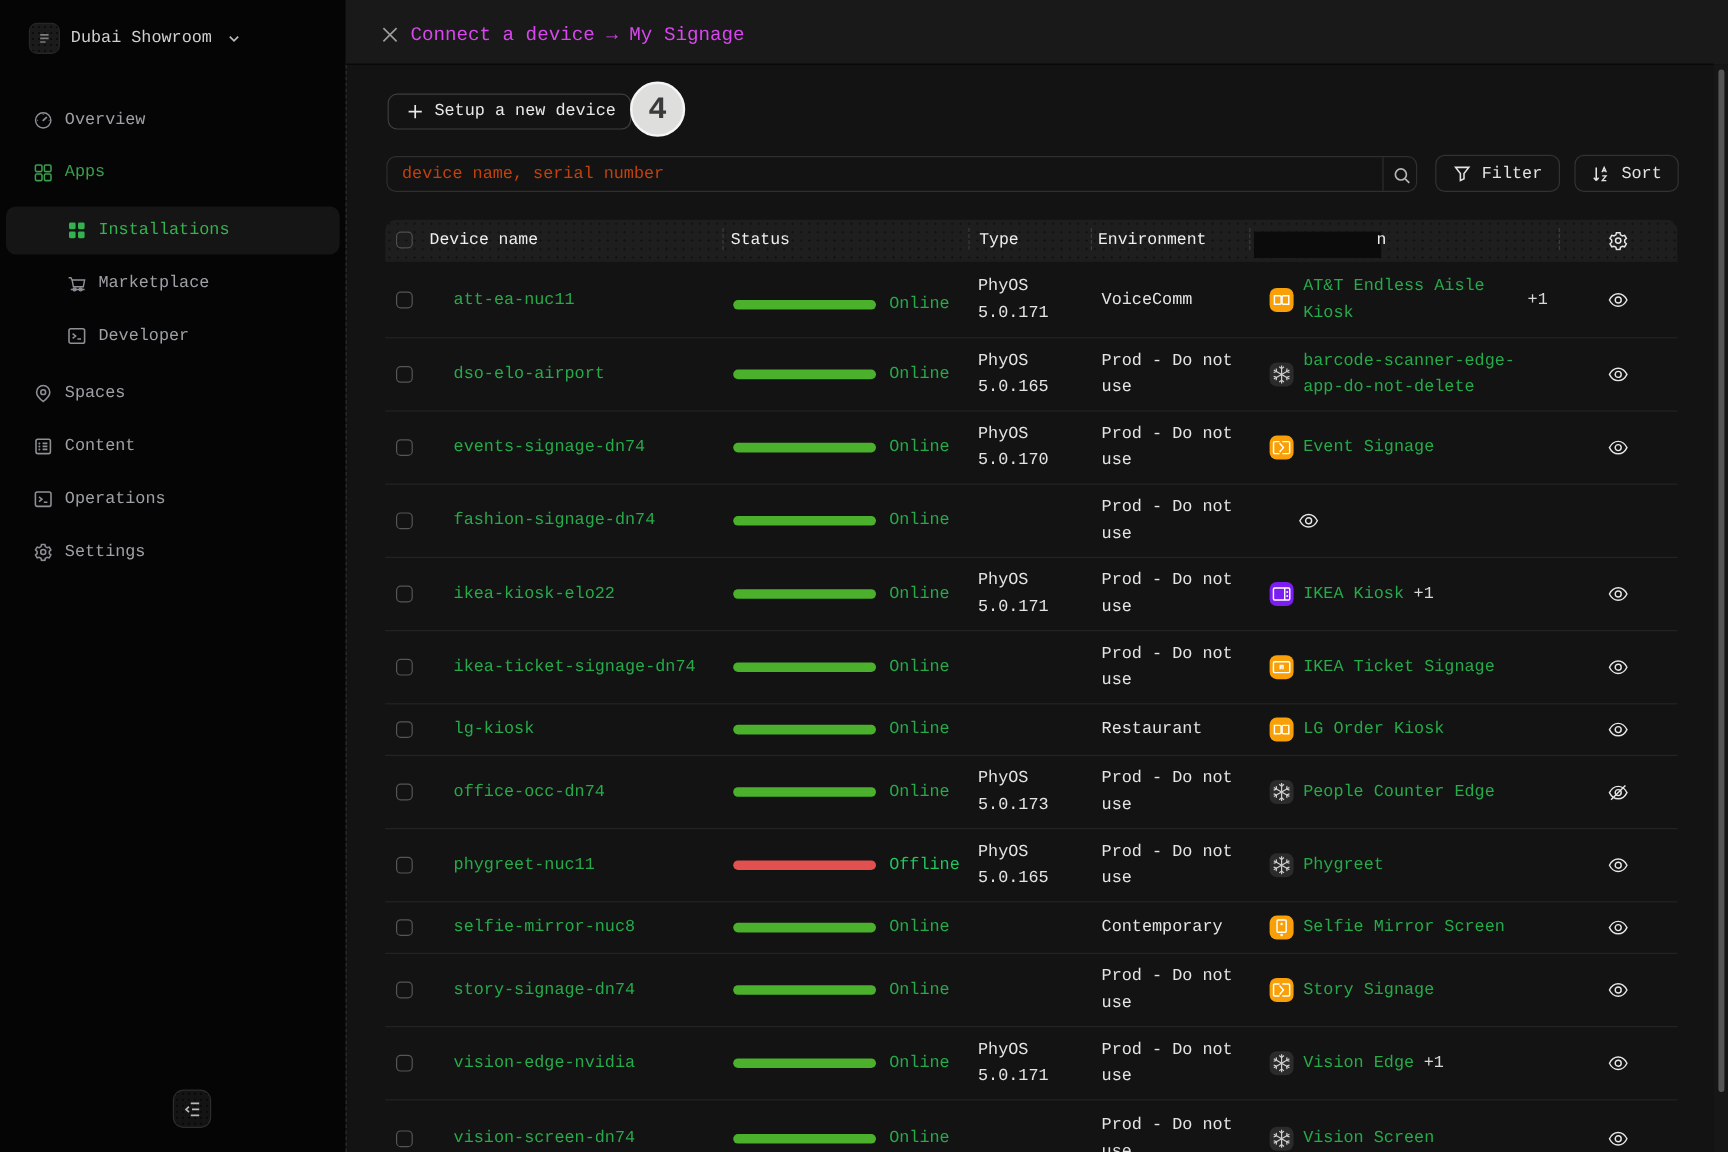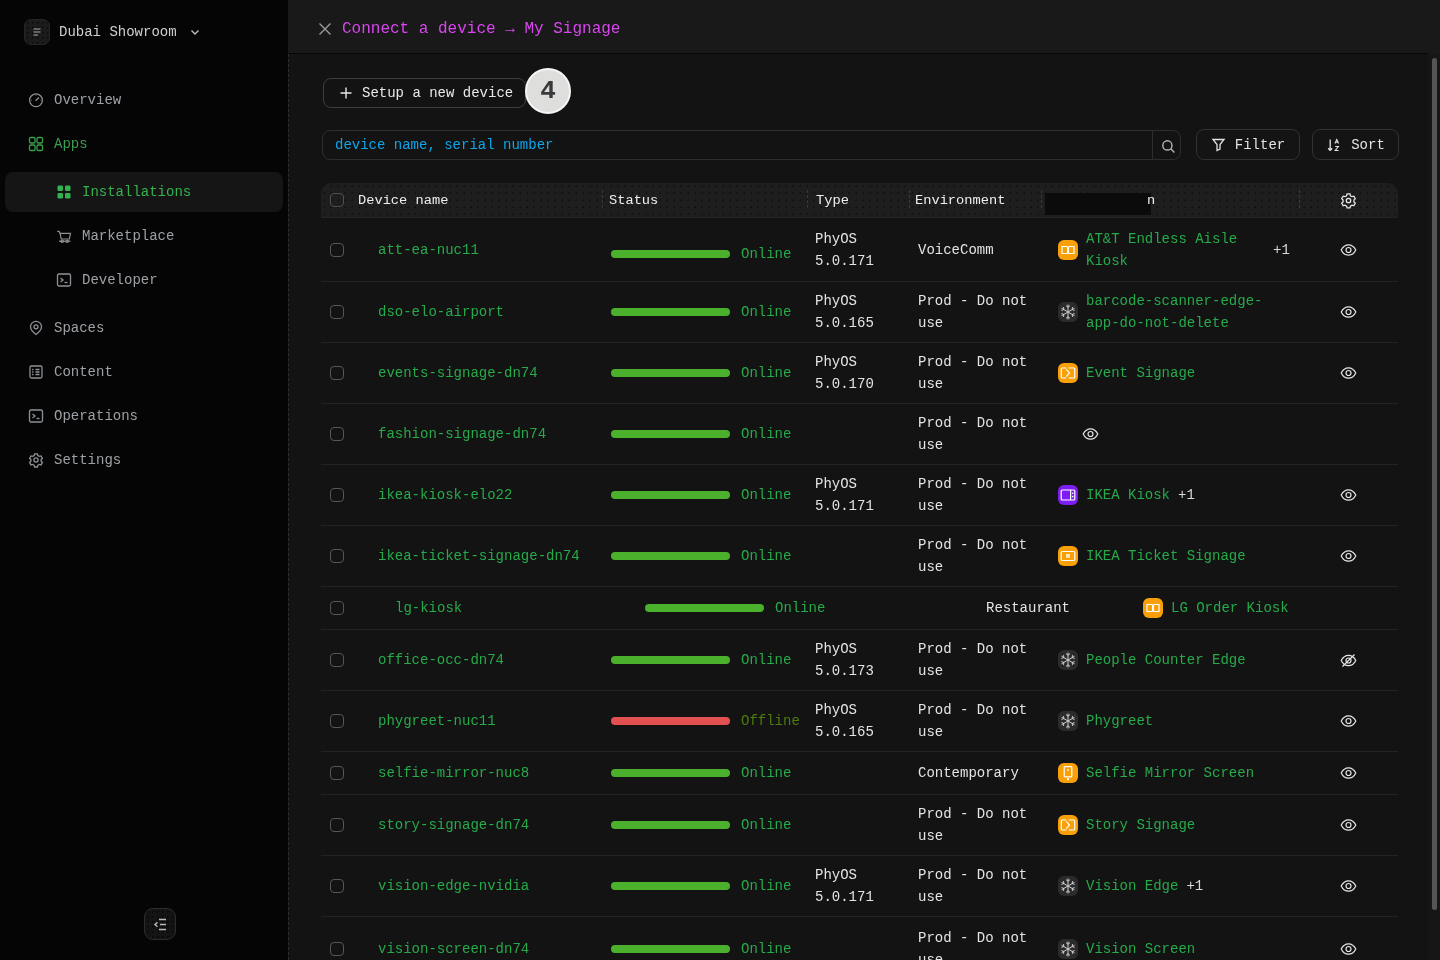--- a/index.html
+++ b/index.html
@@ -36,21 +36,21 @@
 
   .setup-btn { position:absolute; left:34px; top:24px; width:203px; height:30px; border:1px solid #3e3e3e;
     border-radius:8px; color:#e8e8e8; font-size:14px; display:flex; align-items:center; background:#131313; }
   .setup-btn .plus { margin-left:15px; margin-right:9px; }
   .badge4 { position:absolute; left:236px; top:14px; width:46px; height:46px; border-radius:50%;
     background:#dededd; border:2px solid #f5f5f5; color:#3a3a3a; font-size:26px; font-weight:bold;
     display:flex; align-items:center; justify-content:center; }
 
   .search { position:absolute; left:33px; top:76px; width:859px; height:30px; border:1px solid #2e2e2e;
     border-radius:8px; display:flex; align-items:center; }
-  .search .ph { color:#0ea5e9; font-size:14px; margin-left:12px; flex:1; }
+  .search .ph { color:#c2410c; font-size:14px; margin-left:12px; flex:1; }
   .search .sep { width:1px; height:28px; background:#2e2e2e; position:absolute; left:829px; top:0; }
   .search .mag { position:absolute; left:830px; top:0; width:30px; height:30px; display:flex; align-items:center; justify-content:center; }
 
   .tbtn { position:absolute; top:75px; height:31px; border:1px solid #323232; border-radius:8px; background:#141414;
     color:#e3e3e3; font-size:14px; display:flex; align-items:center; justify-content:center; gap:9px; }
   .btn-filter { left:907px; width:104px; }
   .btn-sort { left:1023px; width:87px; }
 
   .table { position:absolute; left:32px; top:129px; width:1077px; }
   .thead { height:34px; background:#1e1e1e;
@@ -60,21 +60,21 @@
   .trow { display:flex; border-top:1px solid #232323; position:relative; align-items:center; }
   .cell { flex:none; display:flex; align-items:center; }
   .c1 { width:40px; } .c2 { width:241px; } .c3 { width:205px; } .c4 { width:102px; }
   .c5 { width:132px; } .c6 { width:258px; } .c7 { width:99px; justify-content:center; }
 
   .cbx { width:14px; height:14px; border:1px solid #565656; border-radius:4px; margin-left:9px; flex:none; }
   .dname { color:#26aa4a; font-size:14px; margin-left:17px; }
   .sbar { width:119px; height:8px; border-radius:4px; background:#4bb02c; margin-left:9px; flex:none; }
   .sbar.red { background:#e25050; }
   .stxt { color:#26aa4a; font-size:14px; margin-left:11px; }
-  .stxt.red { color:#4d7c0f; }
+  .stxt.red { color:#22c55e; }
   .ttxt { color:#e4e4e4; font-size:14px; line-height:22px; margin-left:8px; }
   .etxt { color:#e4e4e4; font-size:14px; line-height:22px; margin-left:9px; width:118px; }
   .appwrap { display:flex; align-items:center; margin-left:17px; }
   .aicon { width:20px; height:20px; border-radius:6px; flex:none; display:flex; align-items:center; justify-content:center; }
   .aicon.orange { background:#f9a008; }
   .aicon.purple { background:#7c1ef2; }
   .aicon.dark { background:#2b2b2b; }
   .aname { color:#26aa4a; font-size:14px; line-height:22px; margin-left:8px; max-width:186px; }
   .plus1 { color:#d9d9d9; font-size:14px; margin-left:8px; }
 
@@ -435,21 +435,21 @@
               <span class="aname">IKEA Ticket Signage</span>
             </div>
           </div>
           <div class="cell c7">
             <svg width="17" height="14" viewBox="0 0 17 14" fill="none" stroke="#e6e6e6" stroke-width="1.2">
               <path d="M1.2 7 C3 3.4 5.6 1.8 8.5 1.8 S14 3.4 15.8 7 C14 10.6 11.4 12.2 8.5 12.2 S3 10.6 1.2 7z"></path>
               <circle cx="8.5" cy="7" r="2.5"></circle>
             </svg>
           </div>
         </div>
-<div class="trow" style="height:43px;gap:17px;">
+<div class="trow" style="height:43px;">
           <div class="cell c1">
             <span class="cbx"></span>
           </div>
           <div class="cell c2">
             <span class="dname">lg-kiosk</span>
           </div>
           <div class="cell c3">
             <span class="sbar"></span>
             <span class="stxt">Online</span>
           </div>

